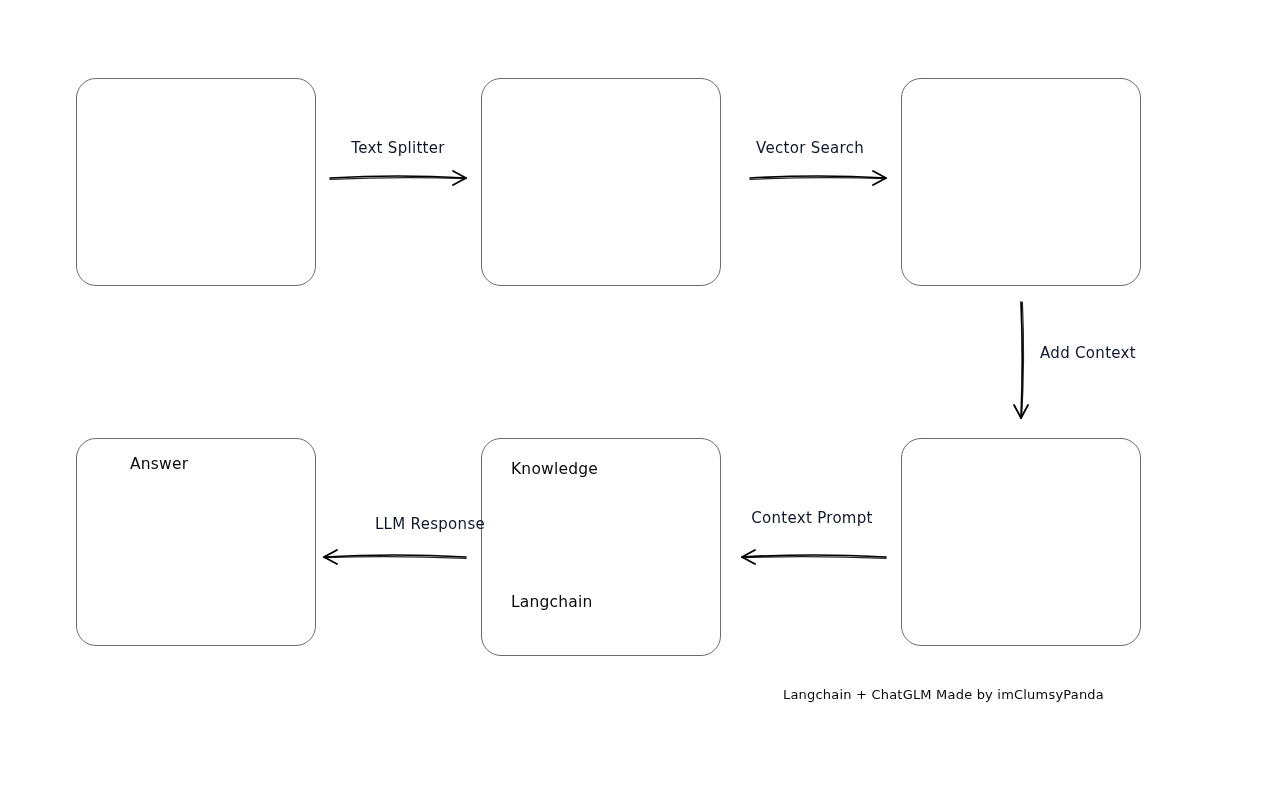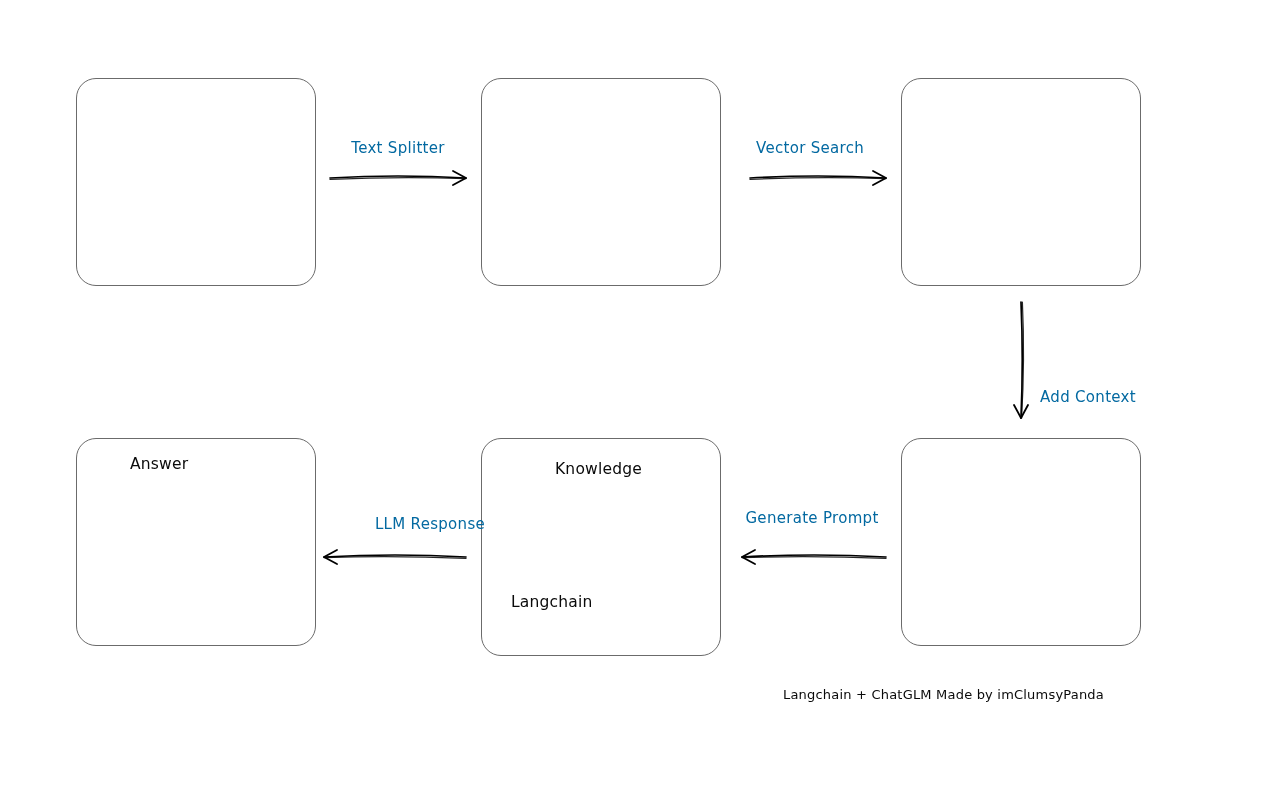--- a/index.html
+++ b/index.html
@@ -34,21 +34,21 @@
     font-size: 15.5px;
     letter-spacing: 0.2px;
     color: #0a0a0a;
     white-space: nowrap;
   }
   .arrow-label {
     position: absolute;
     font-family: "DejaVu Sans", sans-serif;
     font-size: 15px;
     letter-spacing: 0.3px;
-    color: #0369a1;
+    color: #0f172a;
     white-space: nowrap;
     text-align: center;
   }
   .footer-note {
     position: absolute;
     font-family: "DejaVu Sans", sans-serif;
     font-size: 13px;
     letter-spacing: 0.2px;
     color: #0a0a0a;
     white-space: nowrap;
@@ -262,23 +262,23 @@
         <path d="M 466 557 Q 395 553 324 557" stroke="#000" stroke-width="1.7" fill="none" stroke-linecap="round"></path>
         <path d="M 466 558.4 Q 395 555.4 324 557.6" stroke="#000" stroke-width="1.2" fill="none" stroke-linecap="round" opacity="0.85"></path>
         <path d="M 337 550 L 324 557 L 337 564" stroke="#000" stroke-width="1.8" fill="none" stroke-linecap="round" stroke-linejoin="round"></path>
       </g>
     </svg>
 <div class="node" style="left: 76px; top: 78px; width: 240px; height: 208px;"></div>
     <div class="node" style="left: 481px; top: 78px; width: 240px; height: 208px;"></div>
     <div class="node" style="left: 901px; top: 78px; width: 240px; height: 208px;"></div>
     <div class="node" style="left: 901px; top: 438px; width: 240px; height: 208px;"></div>
     <div class="node" style="left: 481px; top: 438px; width: 240px; height: 218px;"></div>
-    <div class="node-label" style="left: 511px; top: 460px; margin-left: 44px;">Knowledge</div>
+    <div class="node-label" style="left: 511px; top: 460px;">Knowledge</div>
     <div class="node-label" style="left: 511px; top: 593px;">Langchain</div>
     <div class="node" style="left: 76px; top: 438px; width: 240px; height: 208px;"></div>
     <div class="node-label" style="left: 106px; top: 455px; margin-left: 24px;">Answer</div>
     <div class="arrow-label" style="left: 398px; top: 148px; transform: translate(-50%, -50%);">Text Splitter</div>
     <div class="arrow-label" style="left: 810px; top: 148px; transform: translate(-50%, -50%); text-align: right;">Vector Search</div>
-    <div class="arrow-label" style="left: 1088px; top: 353px; transform: translate(-50%, -50%); margin-top: 44px;">Add Context</div>
-    <div class="arrow-label" style="left: 812px; top: 518px; transform: translate(-50%, -50%);">Generate Prompt</div>
+    <div class="arrow-label" style="left: 1088px; top: 353px; transform: translate(-50%, -50%);">Add Context</div>
+    <div class="arrow-label" style="left: 812px; top: 518px; transform: translate(-50%, -50%);">Context Prompt</div>
     <div class="arrow-label" style="left: 391px; top: 524px; transform: translate(-50%, -50%); margin-left: 39px;">LLM Response</div>
     <div class="footer-note" style="left: 783px; top: 687px;">Langchain + ChatGLM Made by imClumsyPanda</div>
   </div>
 
 </body></html>

